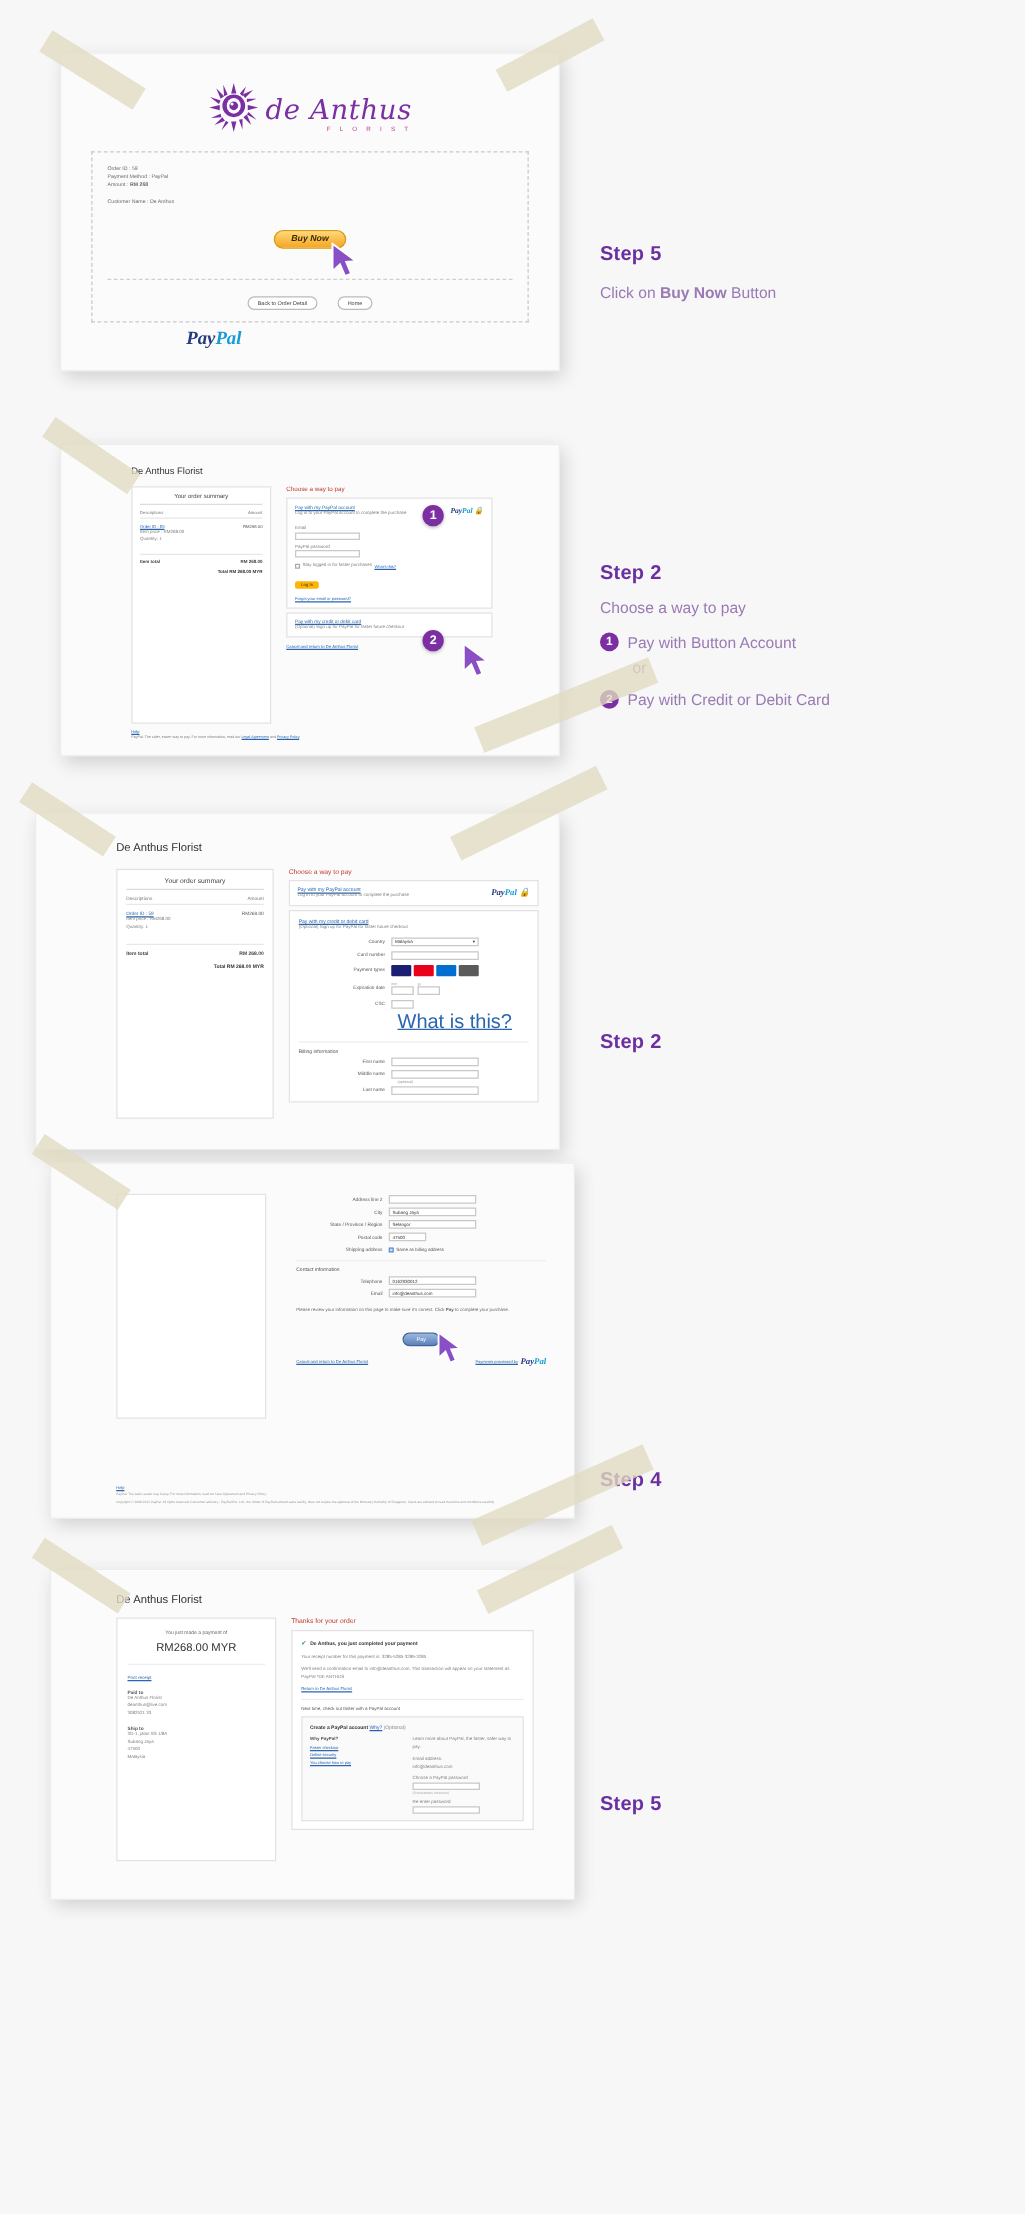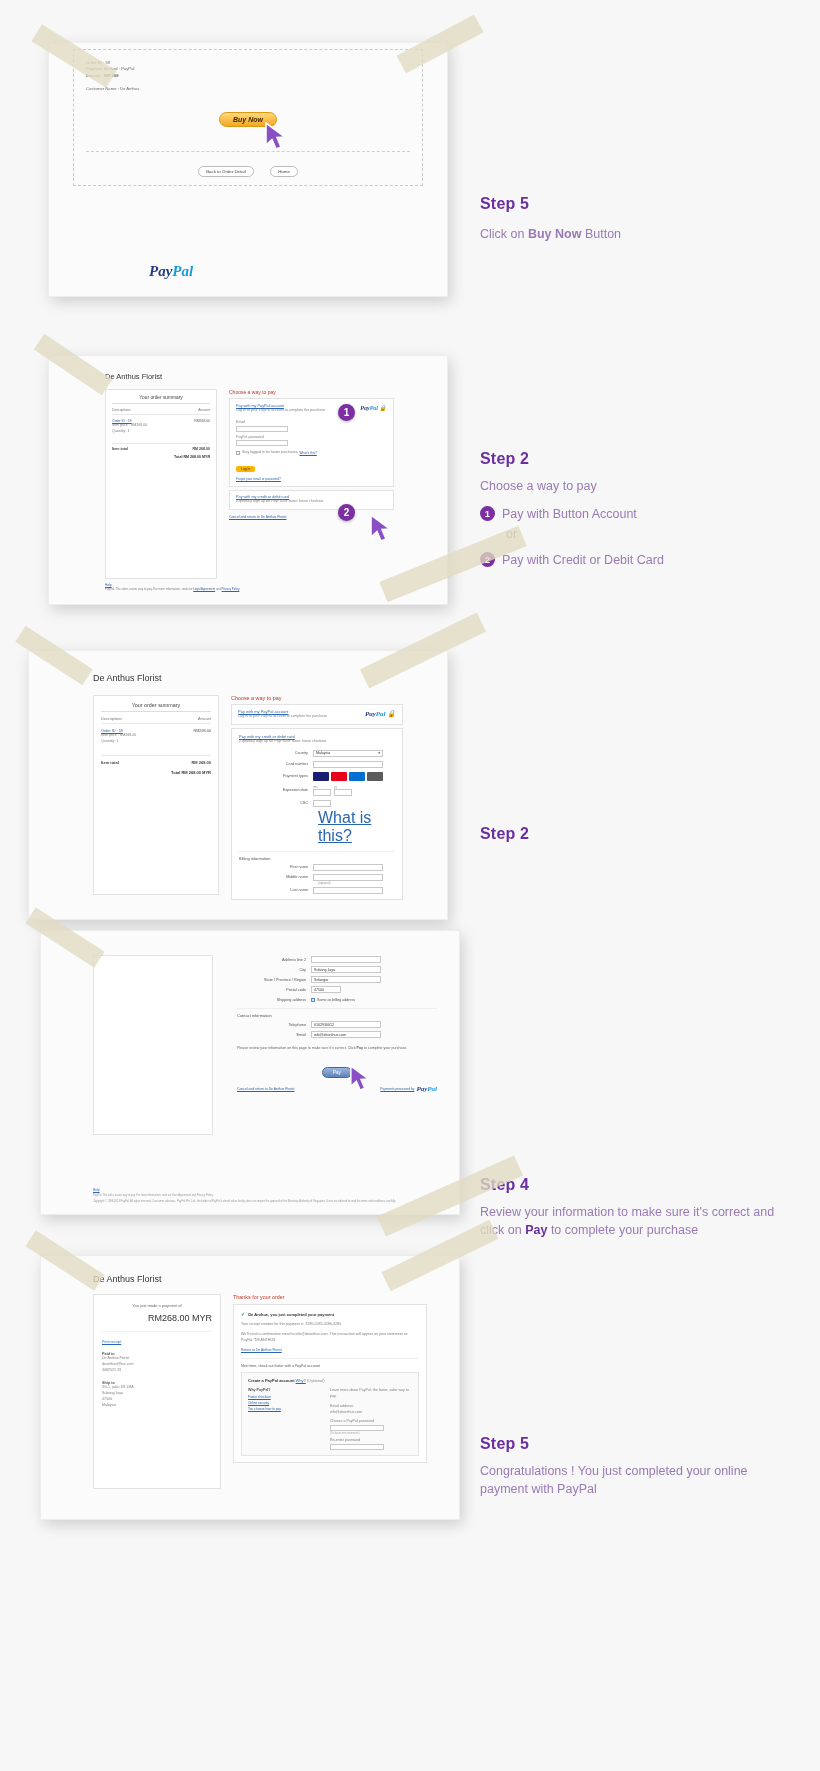--- a/index.html
+++ b/index.html
@@ -88,20 +88,36 @@
 <body>
 
 <div class="page">
 
   <div class="step-block" style="top:0;">
     <div class="shot-wrap" style="left:48px; top:42px;">
       <div class="tape" style="left:-18px; top:4px; width:88px; height:20px; transform:rotate(32deg);"></div>
       <div class="tape" style="left:348px; top:-8px; width:88px; height:20px; transform:rotate(-28deg);"></div>
       <div class="shot" style="width:400px;height:255px; padding:0;">
 
+        <div style="padding:22px 0 8px 0; display:flex; align-items:flex-end; justify-content:center;">
+          <svg width="42" height="42" viewBox="0 0 60 60">
+            <g fill="#7b2fa3">
+              <circle cx="30" cy="28" r="13"></circle>
+              <path d="M30 2 L33 14 L27 14 Z M52 10 L43 19 L40 15 Z M58 30 L46 33 L46 27 Z M50 50 L41 41 L45 38 Z M30 58 L27 46 L33 46 Z M8 50 L17 41 L20 45 Z M2 30 L14 27 L14 33 Z M10 8 L19 17 L15 20 Z"></path>
+              <path d="M44 6 L40 17 L37 14 Z M56 20 L45 24 L45 20 Z M56 44 L45 38 L47 35 Z M40 55 L36 44 L40 43 Z M16 56 L21 45 L24 47 Z M4 42 L15 37 L16 41 Z M3 18 L15 22 L13 26 Z M18 4 L23 15 L19 17 Z"></path>
+            </g>
+            <ellipse cx="30" cy="28" rx="8" ry="9" fill="#fff"></ellipse>
+            <circle cx="30" cy="28" r="5" fill="#7b2fa3"></circle>
+            <circle cx="28" cy="26" r="1.8" fill="#fff"></circle>
+          </svg>
+          <div style="margin-left:4px;">
+            <div class="logo-text">de Anthus</div>
+            <div class="logo-sub">F L O R I S T</div>
+          </div>
+        </div>
 
         <div style="margin:6px 24px 0 24px; border:1px dashed #c9c9c9; padding:10px 12px 8px 12px;">
           <div class="tiny">Order ID : 59</div>
           <div class="tiny">Payment Method : PayPal</div>
           <div class="tiny">
             <span>Amount : </span><b>RM 268</b>
           </div>
           <div class="tiny" style="margin-top:7px;">Customer Name :  De Anthus</div>
           <div style="text-align:center; margin-top:16px; position:relative;">
             <span class="buy-btn">Buy Now</span>
@@ -236,21 +252,21 @@
             </div>
             <div style="font-size:3.8px;color:#555;">RM268.00</div>
           </div>
           <div style="display:flex;justify-content:space-between;border-top:1px solid #e8e8e8;margin-top:10px;padding-top:4px;font-size:4px;font-weight:bold;color:#444;">
             <span>Item total</span>
             <span>RM 268.00</span>
           </div>
           <div style="text-align:right;font-size:4px;font-weight:bold;color:#333;margin-top:5px;">Total RM 268.00 MYR</div>
         </div>
 
-        <div style="position:absolute; left:202px; top:44px; width:172px;">
+        <div style="position:absolute; left:202px; top:44px; width:200px;">
           <div style="font-size:5.4px;color:#c0392b;margin-bottom:3px;">Choose a way to pay</div>
           <div class="panel" style="padding:4px 6px;display:flex;justify-content:space-between;align-items:center;">
             <div>
               <div class="blue-link" style="font-size:4px;">Pay with my PayPal account</div>
               <div class="tiny2">Log in to your PayPal account to complete the purchase</div>
             </div>
             <div class="pp" style="font-size:7px;">
               <span class="pay">Pay</span><span class="pal">Pal</span>
               <span style="color:#888;">🔒</span>
             </div>
@@ -394,34 +410,33 @@
 
         <div style="position:absolute; left:52px; bottom:10px; width:330px;">
           <div class="blue-link" style="font-size:3.2px;">Help</div>
           <div style="font-size:2.6px;color:#999;line-height:1.6;margin-top:2px;">PayPal. The safer, easier way to pay. For more information, read our User Agreement and Privacy Policy.</div>
           <div style="font-size:2.6px;color:#999;line-height:1.6;margin-top:2px;">Copyright © 1999-2013 PayPal. All rights reserved. Consumer advisory - PayPal Pte. Ltd., the holder of PayPal's stored value facility, does not require the approval of the Monetary Authority of Singapore. Users are advised to read the terms and conditions carefully.</div>
         </div>
       </div>
     </div>
     <div class="text-col" style="left:480px; top:1176px;">
       <div class="step-title">Step 4</div>
-      <div class="step-body">Review your information to make sure it's correct and click on <b>Pay</b> to complete your purchase</div>
     </div>
   </div>
 
   <div class="step-block" style="top:0;">
     <div class="shot-wrap" style="left:40px; top:1255px;">
       <div class="tape" style="left:-16px; top:-4px; width:82px; height:19px; transform:rotate(33deg);"></div>
       <div class="tape" style="left:340px; top:-10px; width:120px; height:21px; transform:rotate(-26deg);"></div>
       <div class="shot" style="width:420px;height:265px;">
         <div class="hdr" style="position:absolute;left:52px;top:18px;font-size:9px;color:#333;">De Anthus Florist</div>
 
         <div class="panel" style="position:absolute; left:52px; top:38px; width:128px; height:195px; padding:8px 8px;">
           <div style="text-align:center;font-size:4px;color:#666;">You just made a payment of</div>
-          <div style="text-align:right;font-size:9px;color:#333;margin-top:5px;">RM268.00 MYR</div>
+          <div style="text-align:center;font-size:9px;color:#333;margin-top:5px;">RM268.00 MYR</div>
           <div style="border-bottom:1px solid #eee;margin:8px 0;"></div>
           <div class="blue-link" style="font-size:3.6px;">Print receipt</div>
           <div style="font-size:3.8px;color:#555;font-weight:bold;margin-top:8px;">Paid to</div>
           <div class="tiny2">De Anthus Florist</div>
           <div class="tiny2">deanthus@live.com</div>
           <div class="tiny2">3082521 33</div>
           <div style="font-size:3.8px;color:#555;font-weight:bold;margin-top:8px;">Ship to</div>
           <div class="tiny2">3G-1, jalan SS 1/8A</div>
           <div class="tiny2">Subang Jaya</div>
           <div class="tiny2">47500</div>
@@ -463,17 +478,16 @@
                   <div class="fld" style="width:54px;height:6px;"></div>
                 </div>
               </div>
             </div>
           </div>
         </div>
       </div>
     </div>
     <div class="text-col" style="left:480px; top:1435px;">
       <div class="step-title">Step 5</div>
-      <div class="step-body">Congratulations ! You just completed your online payment with PayPal</div>
     </div>
   </div>
 
 </div>
 
 </body></html>

